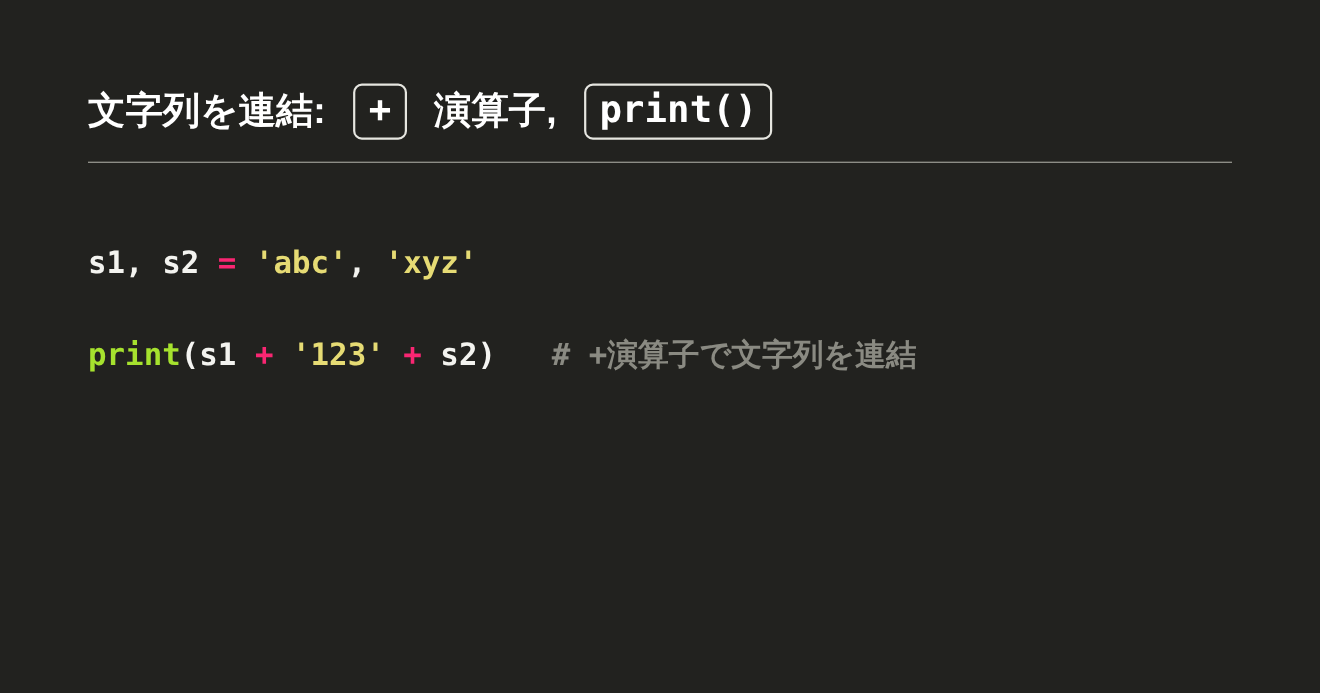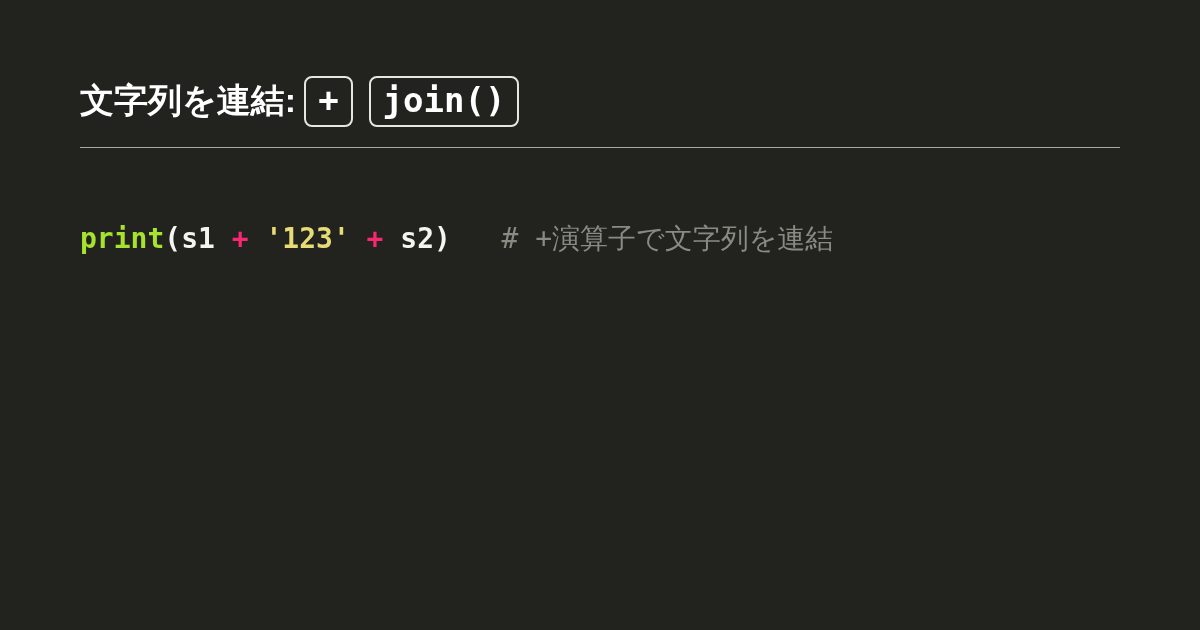--- a/index.html
+++ b/index.html
@@ -18,21 +18,21 @@
   }
   .heading {
     font-size: 34px;
     font-weight: 700;
     color: #ffffff;
     padding-bottom: 20px;
     border-bottom: 1px solid #a8a8a0;
     display: flex;
     align-items: center;
     flex-wrap: wrap;
-    gap: 0;
+    gap: 17px;
     font-family: -apple-system, "Helvetica Neue", "Hiragino Kaku Gothic ProN", "Yu Gothic", sans-serif;
   }
   .heading .mono-box {
     font-family: "SF Mono", "Menlo", "Consolas", monospace;
     border: 2px solid #e6e6e0;
     border-radius: 8px;
     padding: 2px 12px 4px 12px;
     margin: 0 8px;
     font-weight: 700;
     line-height: 1.2;
@@ -45,29 +45,31 @@
     white-space: pre;
   }
   .code-line {
     display: block;
   }
   .tok-id    { color: #f3f3ef; }
   .tok-op    { color: #f92672; }
   .tok-str   { color: #e6db74; }
   .tok-func  { color: #a6e22e; }
   .tok-punc  { color: #f5f5f2; }
-  .tok-comm  { color: #8a8a82; font-weight: 400; }
+  .tok-comm  { color: #8a8a82; font-weight: 700; }
 </style>
 </head>
 <body>
 
 <div class="heading">
   <span>文字列を連結: </span>
   <span class="mono-box">+</span>
-  <span class="mono-box">join()</span>
+  <span>演算子,</span>
+  <span class="mono-box">print()</span>
 </div>
 
 <div class="code-area">
+<span class="code-line"><span class="tok-id">s1, s2 </span><span class="tok-op">=</span><span> </span><span class="tok-str">'abc'</span><span class="tok-id">, </span><span class="tok-str">'xyz'</span></span>
 <span class="code-line"><span class="tok-func">print</span><span class="tok-punc">(</span><span class="tok-id">s1 </span><span class="tok-op">+</span><span> </span><span class="tok-str">'123'</span><span> </span><span class="tok-op">+</span><span> </span><span class="tok-id">s2</span><span class="tok-punc">)</span><span>   </span><span class="tok-comm"># +演算子で文字列を連結</span></span>
 <span class="code-line"> </span>
 
 
 </div>
 
 </body></html>

